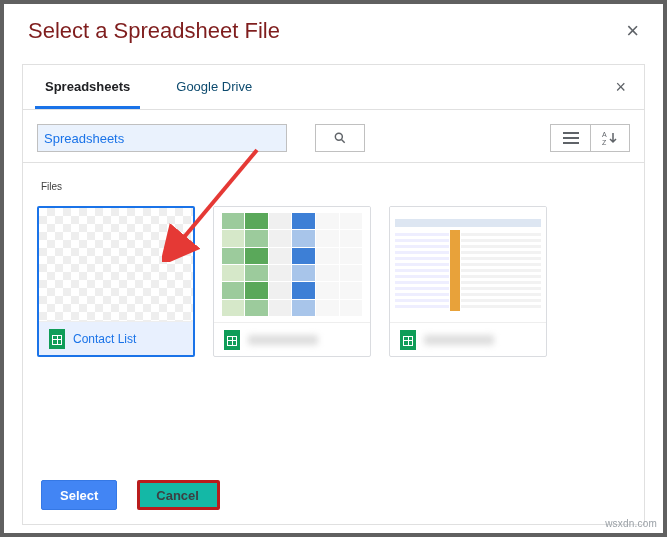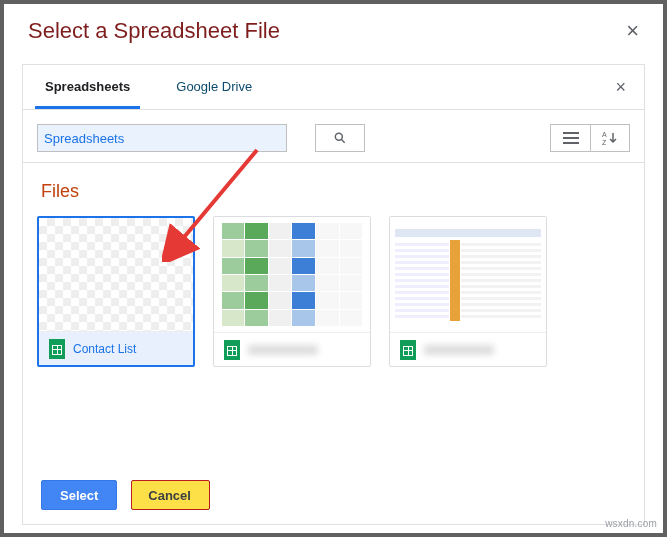--- a/index.html
+++ b/index.html
@@ -110,22 +110,22 @@
       border-top:1px solid #e0e0e0;
       overflow-y:scroll;
       padding: 10px 14px 14px 14px;
       min-height:0;
       position:relative;
     }
     .files-area::-webkit-scrollbar { width:16px; }
     .files-area::-webkit-scrollbar-track { background:#f1f1f1; }
     .files-area::-webkit-scrollbar-thumb { background:#c1c1c1; }
     .files-label {
-      font-size:18px;
-      color:#c2410c;
+      font-size:10px;
+      color:#404040;
       padding: 8px 0 14px 4px;
     }
     .file-grid {
       display:flex;
       gap:18px;
     }
     .file-card {
       width:158px;
       height:151px;
       border:1px solid #dadce0;
@@ -195,40 +195,40 @@
       width:90%; height:90%;
       display:flex;
       gap:1px;
       filter: blur(0.5px);
     }
     .tcol { flex:1; display:flex; flex-direction:column; gap:1px; }
     .tcell { flex:1; }
     .actions {
       padding: 10px 18px 14px 18px;
       display:flex;
-      gap:14px;
+      gap:20px;
       border-top:1px solid transparent;
     }
     .btn {
       height:30px;
       padding:0 18px;
       font-size:13px;
       font-weight:700;
       border-radius:2px;
       cursor:pointer;
     }
     .btn-primary {
       background:#4285f4;
       color:#fff;
       border:1px solid #3578e5;
     }
     .btn-secondary {
-      background:#fde047;
+      background:#14b8a6;
       color:#3c4043;
-      border:1px solid #b91c1c;
+      border:3px solid #b91c1c;
       padding-left:16px;
     }
     .watermark {
       position:absolute;
       right:6px; bottom:4px;
       font-size:10px;
       color:#9aa0a6;
       letter-spacing:0.2px;
     }
     .arrow {

